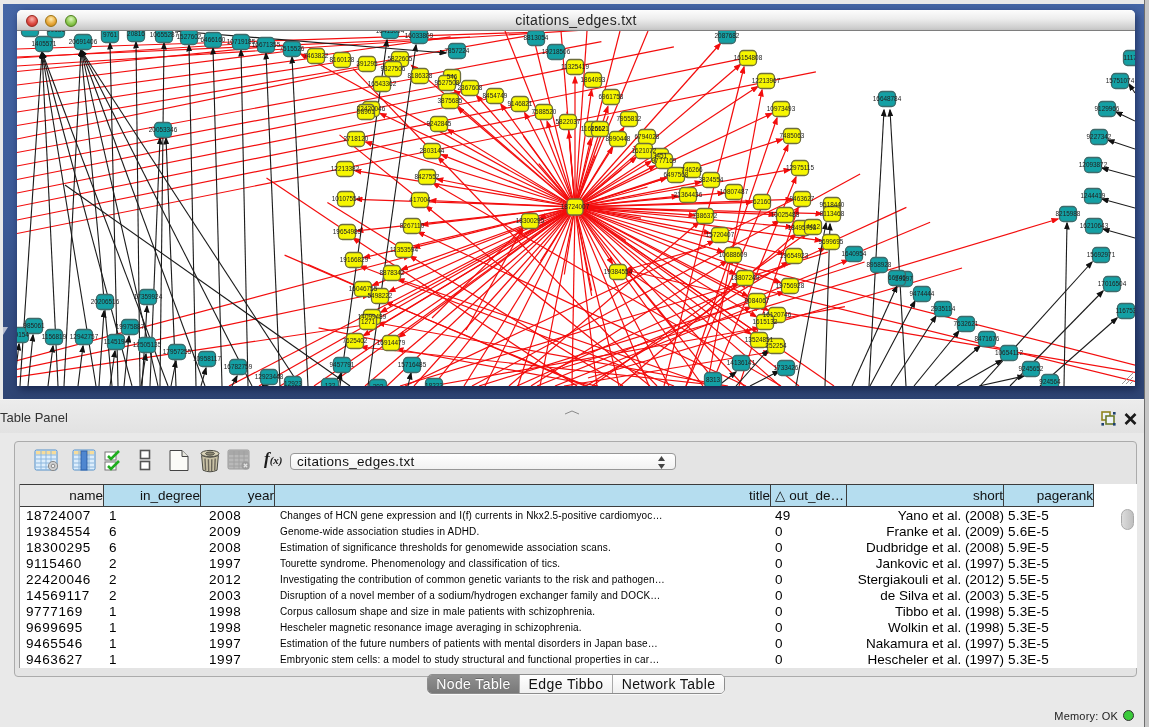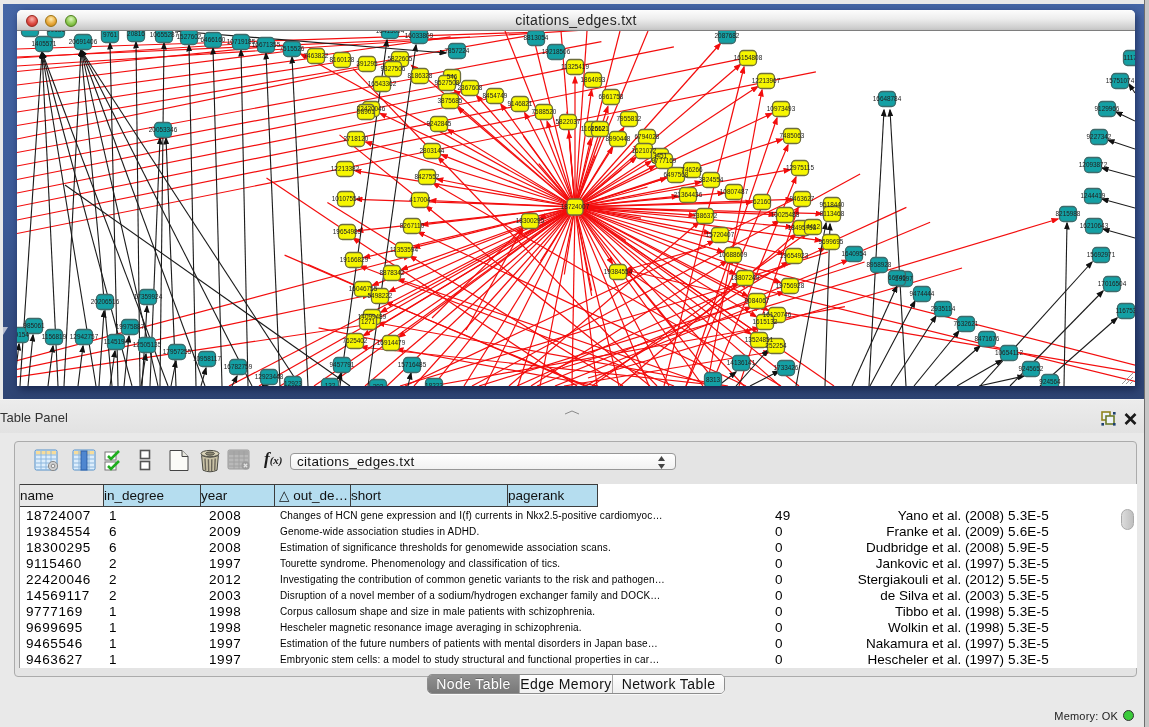--- a/index.html
+++ b/index.html
@@ -23,21 +23,21 @@
 .panel{left:14px;top:8px;width:1123px;height:236px;background:#e4e4e4;border:1px solid #ababab;border-radius:4px}
 .ic{position:absolute;top:7px}
 .fx{position:absolute;left:249px;top:7px;font-size:17px;font-style:italic;font-weight:bold;font-family:Liberation Serif, serif;color:#1a1a1a}
 .fx span{font-size:11px;font-weight:bold}
 .dd{position:absolute;left:275px;top:11px;width:386px;height:17px;border:1px solid #979797;border-radius:4px;
  background:linear-gradient(180deg,#ffffff,#f2f2f2);font-size:13.5px;letter-spacing:.3px;color:#111;line-height:16px;padding-left:6px}
 .dd .arr{position:absolute;right:9px;top:2px}
 .tbl{position:absolute;left:4px;top:42px;width:1118px;height:184px;background:#fff;overflow:hidden;border-left:1px solid #9c9c9c}
 .thead{position:absolute;left:0;top:0;height:23px;border-top:1px solid #3c3c3c;border-bottom:1px solid #3c3c3c;
  font-size:13.5px;color:#111;display:flex}
-.th{height:100%;background:#b5ddef;border-right:1px solid #3c3c3c;text-align:left;line-height:21px}
+.th{height:100%;background:#b5ddef;border-right:1px solid #3c3c3c;text-align:right;line-height:21px}
 .tbody{position:absolute;left:0;top:24px;font-size:13.5px;color:#000;letter-spacing:.2px}
 .c0,.c1,.c2{letter-spacing:.6px}
 .c3{font-size:10px;letter-spacing:.15px}
 .c5{letter-spacing:0}
 .tr{display:flex;height:16px;line-height:15px;white-space:nowrap}
 .c0{width:84px;padding-left:6px}.c1{width:97px;padding-left:5px}.c2{width:74px;padding-left:8px}
 .c3{width:496px;padding-left:5px;overflow:hidden}.c4{width:76px;padding-left:4px}
 .c5{width:157px;text-align:right}.c6{width:90px;padding-left:4px}
 .sb{position:absolute;left:1101px;top:25px;width:13px;height:21px;border:1px solid #a9a9a9;border-radius:7px;background:linear-gradient(90deg,#dcdcdc,#bfbfbf)}
 .tabs{left:427px;top:674px;height:20px;display:flex;border:1px solid #8d8d8d;border-radius:5px;overflow:hidden;
@@ -719,20 +719,21 @@
 
     <div class="dd">citations_edges.txt<svg class="arr" width="9" height="13" viewBox="0 0 9 13">
           <path d="M4.5 0 L8 5 H1 z" fill="#444"></path>
           <path d="M4.5 13 L8 8 H1 z" fill="#444"></path>
         </svg></div>
     <div class="tbl">
       <div class="thead">
         <div class="th" style="width:84px;background:#e8e8e8">name</div>
         <div class="th" style="width:97px">in_degree</div>
         <div class="th" style="width:74px">year</div>
+        <div class="th" style="width:496px">title</div>
         <div class="th" style="width:76px;text-align:left;padding-left:4px">△ out_de…</div>
         <div class="th" style="width:157px">short</div>
         <div class="th" style="width:90px">pagerank</div>
       </div>
       <div class="tbody">
 <div class="tr">
             <div class="c0">18724007</div>
             <div class="c1">1</div>
             <div class="c2">2008</div>
             <div class="c3">Changes of HCN gene expression and I(f) currents in Nkx2.5-positive cardiomyoc…</div>
@@ -821,17 +822,17 @@
             <div class="c5">Hescheler et al. (1997)</div>
             <div class="c6">5.3E-5</div>
           </div>
       </div>
       <div class="sb"></div>
     </div>
   </div>
 </div>
 <div class="abs tabs">
   <div class="tab sel" style="width:92px">Node Table</div>
-  <div class="tab" style="width:93px">Edge Memory</div>
+  <div class="tab" style="width:93px">Edge Tibbo</div>
   <div class="tab" style="width:111px;border-right:none">Network Table</div>
 </div>
 <div class="abs mem">Memory: OK</div>
 <div class="abs dot"></div>
 <div class="abs rstrip"></div>
 </body></html>

